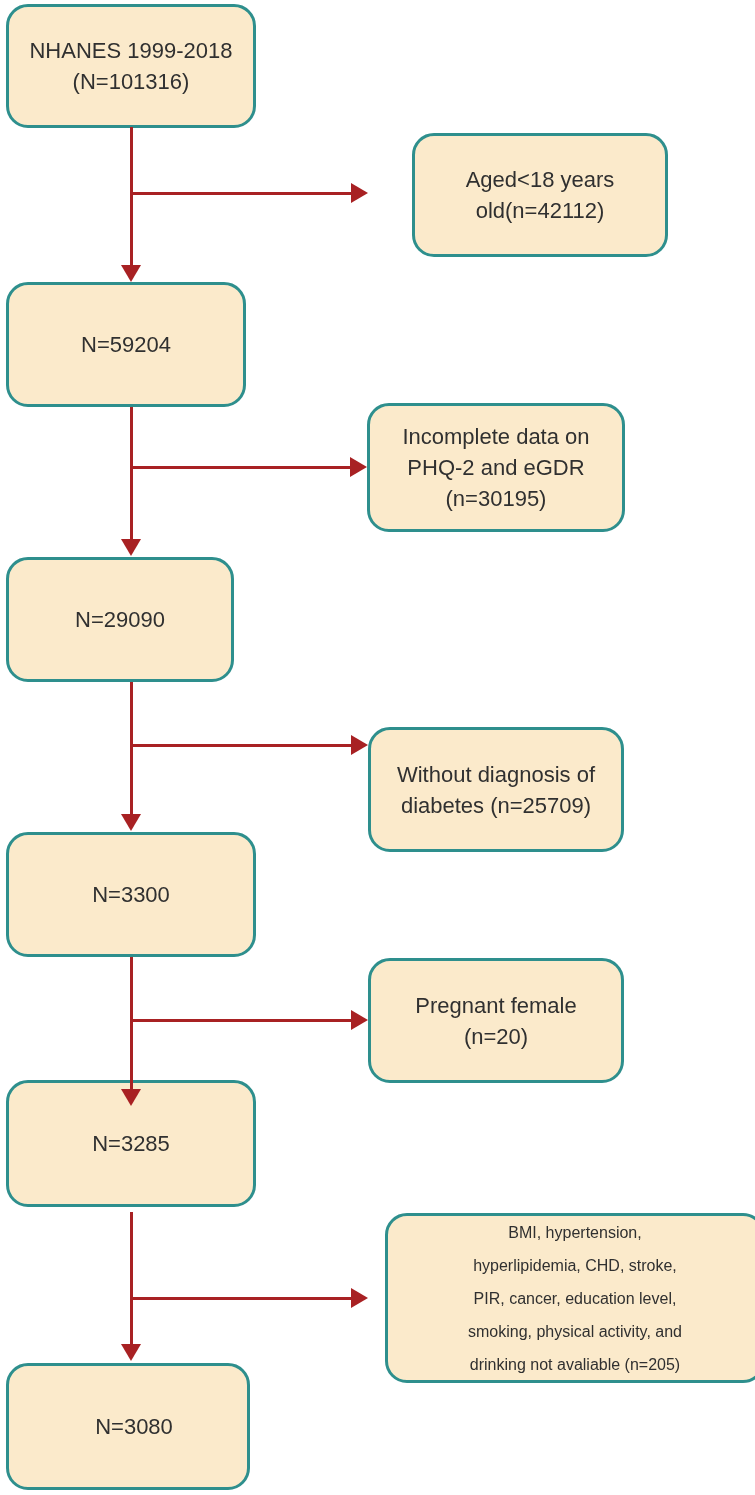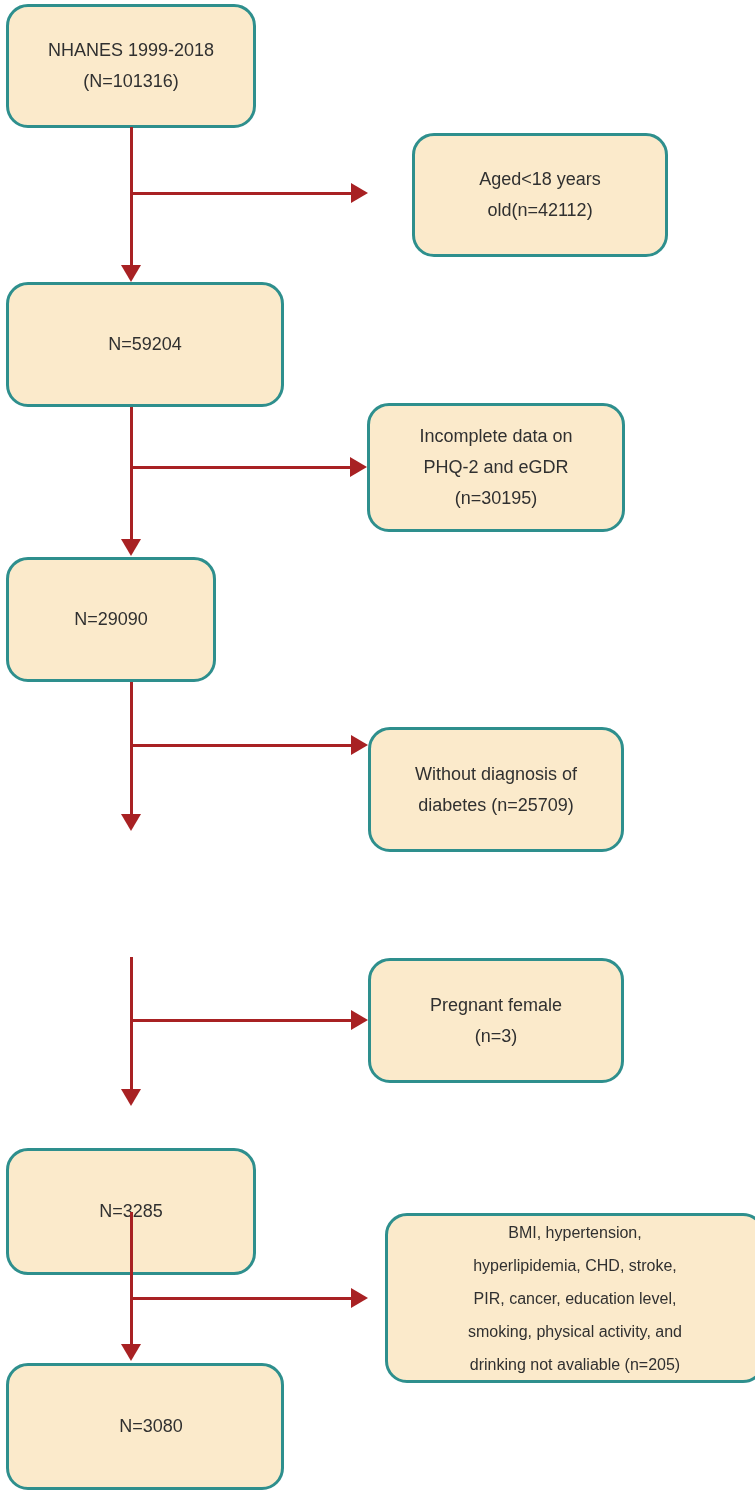--- a/index.html
+++ b/index.html
@@ -20,21 +20,21 @@
     position: absolute;
     box-sizing: border-box;
     background: var(--box-fill, #FBEACB);
     border: 3px solid var(--box-border, #2E8F8D);
     border-radius: 22px;
     display: flex;
     align-items: center;
     justify-content: center;
     text-align: center;
     white-space: pre-line;
-    font-size: 18px;
+    font-size: 22px;
     line-height: 31px;
     z-index: 1;
   }
   .node.wide {
     font-size: 16px;
     line-height: 33px;
     margin-left: 17px;
   }
   .vline {
     position: absolute;
@@ -68,41 +68,42 @@
   }
 </style>
 </head>
 <body>
 
 <div id="canvas">
 
   <div class="node" style="left:6px; top:4px; width:250px; height:124px;">NHANES 1999-2018
 (N=101316)</div>
 
-  <div class="node" style="left:6px; top:282px; width:278px; height:125px;">N=59204</div>
+  <div class="node" style="left:6px; top:282px; width:240px; height:125px;">N=59204</div>
 
-  <div class="node" style="left:6px; top:557px; width:210px; height:125px;">N=29090</div>
+  <div class="node" style="left:6px; top:557px; width:228px; height:125px;">N=29090</div>
 
+  <div class="node" style="left:6px; top:832px; width:250px; height:125px;">N=3300</div>
 
-  <div class="node" style="left:6px; top:1148px; width:250px; height:127px;">N=3285</div>
+  <div class="node" style="left:6px; top:1080px; width:250px; height:127px;">N=3285</div>
 
-  <div class="node" style="left:6px; top:1363px; width:278px; height:127px;padding-left:12px;">N=3080</div>
+  <div class="node" style="left:6px; top:1363px; width:244px; height:127px;padding-left:12px;">N=3080</div>
 
   <div class="node" style="left:368px; top:133px; width:256px; height:124px;margin-left:44px;">Aged&lt;18 years
 old(n=42112)</div>
 
   <div class="node" style="left:367px; top:403px; width:258px; height:129px;">Incomplete data on
 PHQ-2 and eGDR
 (n=30195)</div>
 
   <div class="node" style="left:368px; top:683px; width:256px; height:125px;margin-top:44px;">Without diagnosis of
 diabetes (n=25709)</div>
 
   <div class="node" style="left:368px; top:958px; width:256px; height:125px;">Pregnant female
-(n=3)</div>
+(n=20)</div>
 
   <div class="node wide" style="left:368px; top:1213px; width:380px; height:170px;">BMI, hypertension,
 hyperlipidemia, CHD, stroke,
 PIR, cancer, education level,
 smoking, physical activity, and
 drinking not avaliable (n=205)</div>
 
   <div class="vline" style="left:130px; top:127px; height:140px;"></div>
   <div class="arrow-down" style="left:121px; top:265px;"></div>
 

